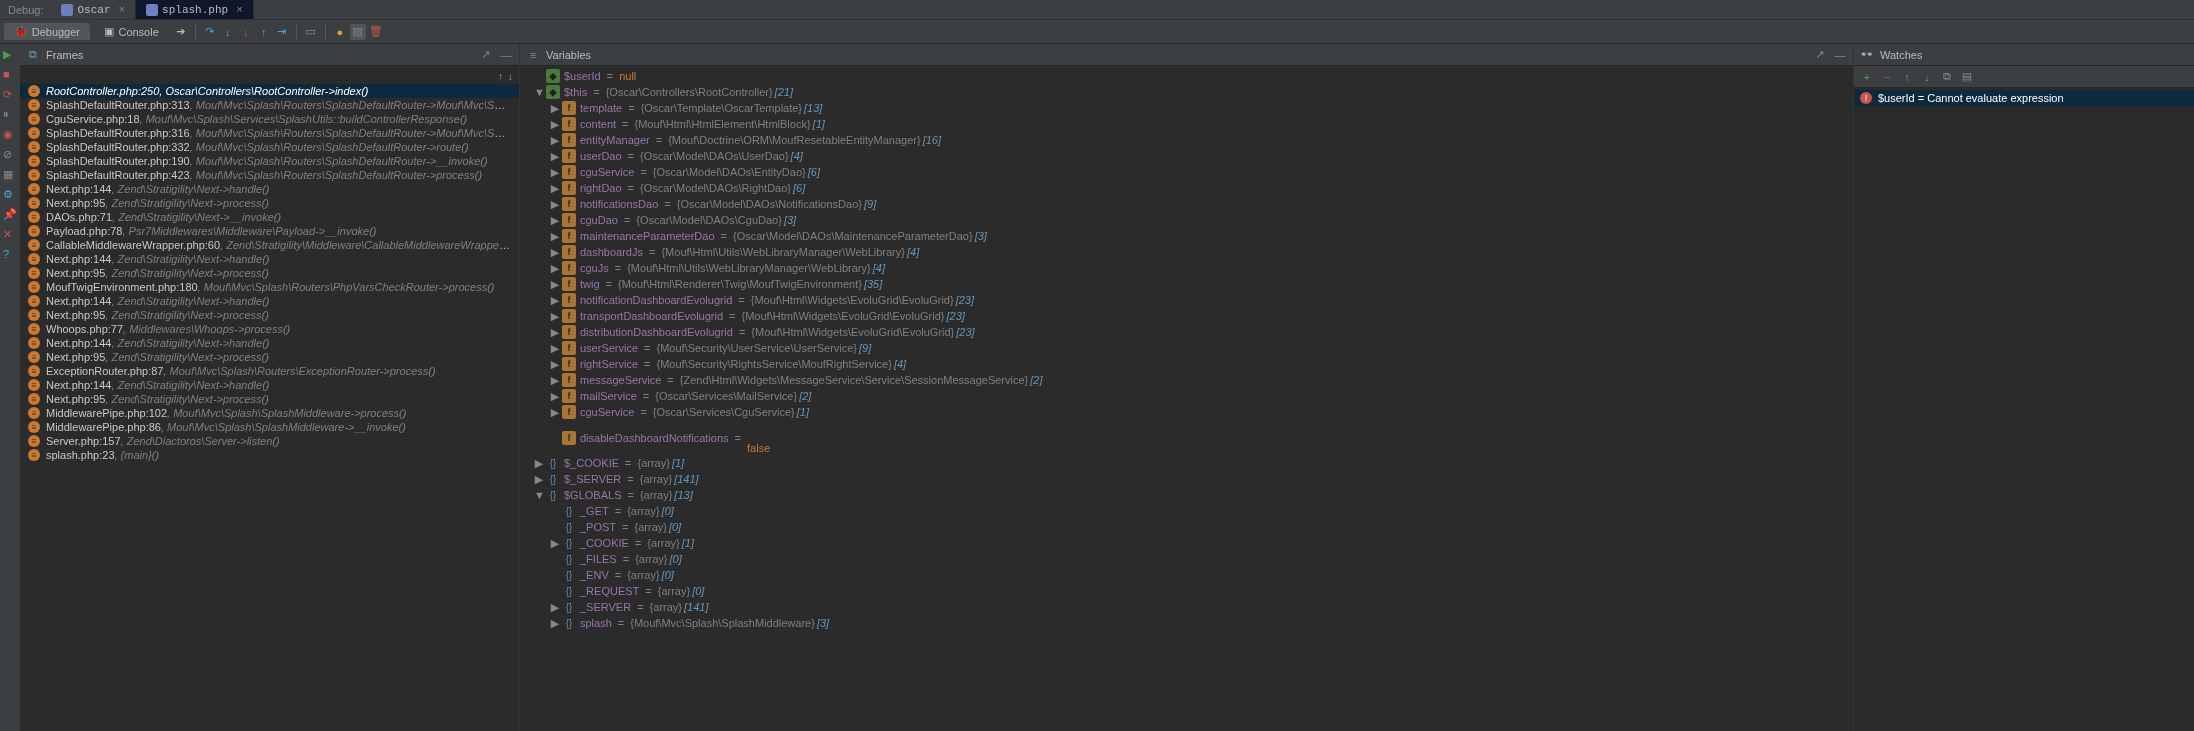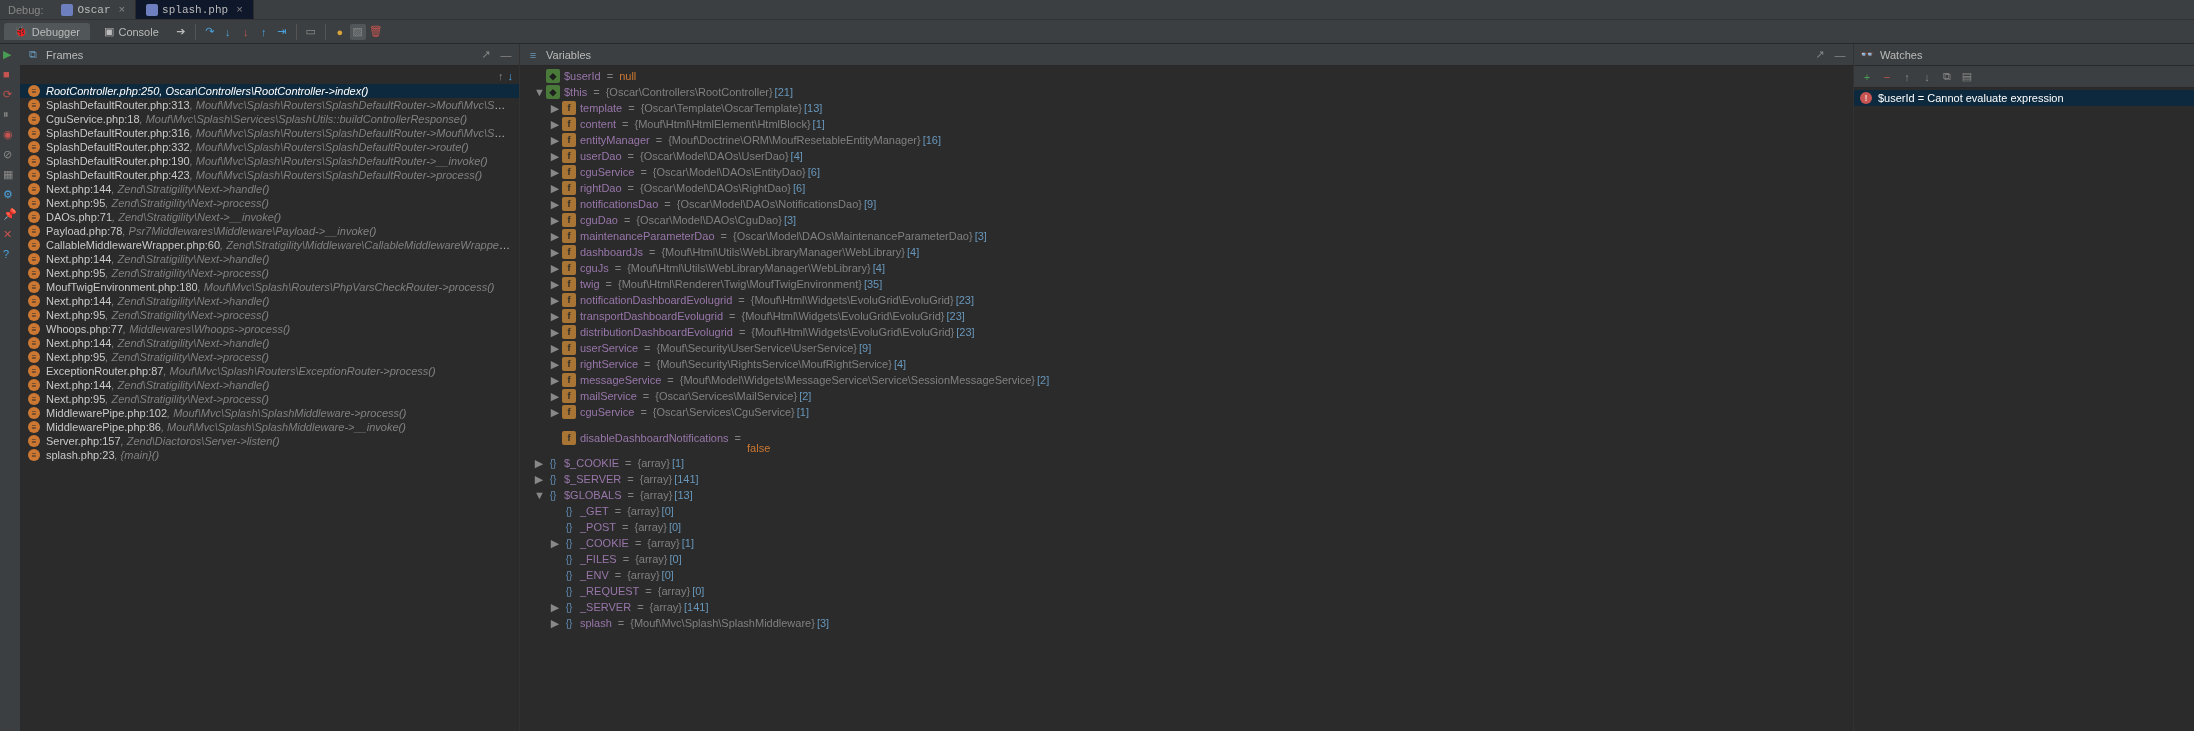--- a/index.html
+++ b/index.html
@@ -159,21 +159,21 @@
   border-radius: 2px;
   flex-shrink: 0;
   margin-right: 2px;
 }
 .kind-field { background: #a87534; color: #2b2b2b; }
 .kind-global { background: #4a7a3a; color: #1e1e1e; }
 .kind-arr { color: #5f8ab5; background: none; font-weight: normal; font-size: 10px; }
 .var-name { color: #9876aa; text-align: right; }
 .eq { color: #808080; padding: 0 4px; }
 .val-type { color: #808080; text-align: right; }
-.val-num { color: #6897bb; }
+.val-num { color: #6897bb; font-style: italic; }
 .val-null { color: #cc7832; }
 .val-bool { color: #cc7832; margin-top: 21px; }
 .watch-toolbar {
   background: #3c3f41;
   height: 22px;
   display: flex;
   align-items: center;
   gap: 6px;
   padding: 0 6px;
   border-bottom: 1px solid #282828;
@@ -558,21 +558,21 @@
             <span class="eq">=</span>
             <span class="val-type">{Mouf\Security\RightsService\MoufRightService} </span>
             <span class="val-num">[4]</span>
           </div>
           <div class="var-row">
             <span class="var-indent" style="width:24px"></span>
             <span class="tw">▶</span>
             <span class="var-kind kind-field">f</span>
             <span class="var-name">messageService</span>
             <span class="eq">=</span>
-            <span class="val-type">{Mouf\Model\Widgets\MessageService\Service\SessionMessageService} </span>
+            <span class="val-type">{Zend\Html\Widgets\MessageService\Service\SessionMessageService} </span>
             <span class="val-num">[2]</span>
           </div>
           <div class="var-row">
             <span class="var-indent" style="width:24px"></span>
             <span class="tw">▶</span>
             <span class="var-kind kind-field">f</span>
             <span class="var-name">mailService</span>
             <span class="eq">=</span>
             <span class="val-type">{Oscar\Services\MailService} </span>
             <span class="val-num">[2]</span>

